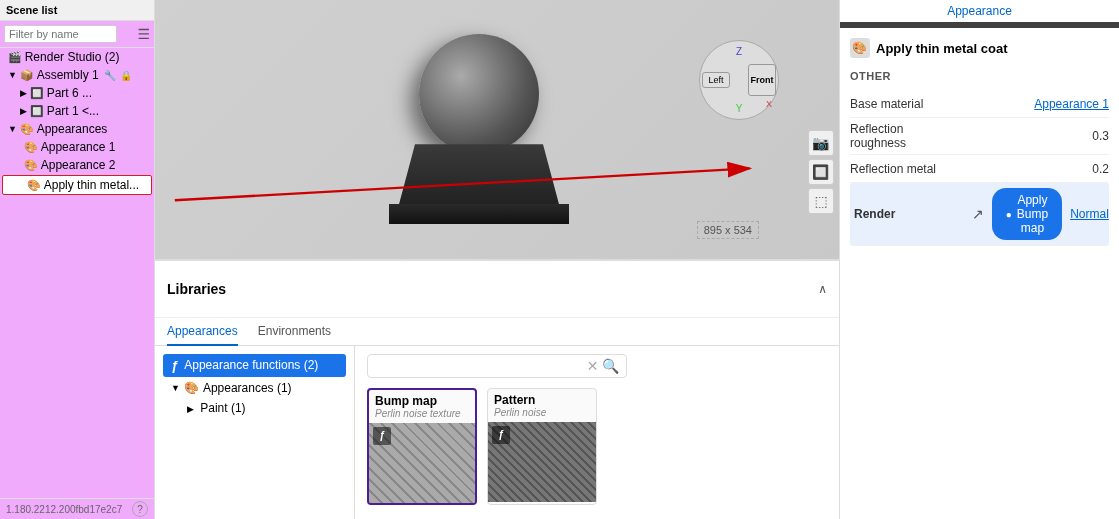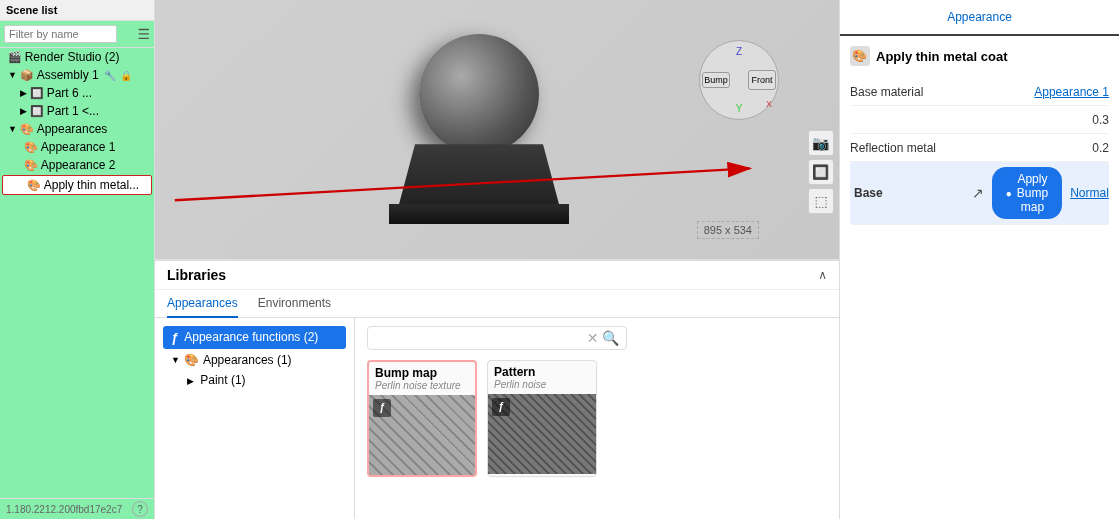--- a/index.html
+++ b/index.html
@@ -2,21 +2,21 @@
 <html><head>
   <meta charset="utf-8">
   <style>
     * { box-sizing: border-box; margin: 0; padding: 0; }
     body { font-family: -apple-system, BlinkMacSystemFont, 'Segoe UI', Arial, sans-serif; font-size: 12px; background: #f0f0f0; overflow: hidden; width: 1119px; height: 519px; }
 
     
     .main-container { display: flex; width: 1119px; height: 519px; }
 
     
-    .sidebar { width: 155px; background: #86efac; border-right: 1px solid #ddd; display: flex; flex-direction: column; height: 100%; flex-shrink: 0; }
+    .sidebar { width: 155px; background: #f0abfc; border-right: 1px solid #ddd; display: flex; flex-direction: column; height: 100%; flex-shrink: 0; }
     .sidebar-header { padding: 4px 6px; font-size: 11px; font-weight: 600; border-bottom: 1px solid #ddd; background: #f0f0f0; }
     .sidebar-filter { display: flex; align-items: center; padding: 4px; border-bottom: 1px solid #ddd; gap: 20px; }
     .sidebar-filter input { flex: 1; border: 1px solid #ccc; border-radius: 2px; padding: 2px 4px; font-size: 11px; outline: none; }
     .sidebar-tree { flex: 1; overflow-y: auto; font-size: 12px; }
     .tree-item { padding: 2px 4px; cursor: pointer; display: flex; align-items: center; gap: 2px; white-space: nowrap; }
     .status-bar { padding: 2px 6px; font-size: 10px; color: #666; border-top: 1px solid #ddd; display: flex; justify-content: space-between; align-items: center; }
 
     
     .viewport { flex: 1; background: #e8e8e8; position: relative; overflow: hidden; }
     .viewport-bg { width: 100%; height: 100%; background: linear-gradient(135deg, #d0d0d0 0%, #c8c8c8 100%); position: relative; }
@@ -28,70 +28,70 @@
     .pedestal-base { width: 180px; height: 20px; background: linear-gradient(to bottom, #2a2a2a, #111); margin: 0 auto; }
 
     
     .gizmo { position: absolute; top: 40px; right: 60px; width: 80px; height: 80px; }
     .gizmo-circle { width: 80px; height: 80px; border-radius: 50%; border: 1px solid #aaa; background: rgba(240,240,240,0.5); position: relative; display: flex; align-items: center; justify-content: center; }
     .gizmo-label { position: absolute; font-size: 10px; color: #555; }
     .gizmo-y { bottom: 5px; left: 50%; transform: translateX(-50%); color: #44cc44; }
     .gizmo-z { top: 5px; left: 50%; transform: translateX(-50%); color: #4444cc; }
     .gizmo-face { position: absolute; background: #e0e0e0; border: 1px solid #999; border-radius: 3px; font-size: 10px; display: flex; align-items: center; justify-content: center; }
     .gizmo-left { width: 28px; height: 16px; left: 5px; top: 50%; transform: translateY(-50%); }
-    .gizmo-front { width: 28px; height: 20px; right: 5px; top: 50%; transform: translateY(-50%); }
+    .gizmo-front { width: 28px; height: 32px; right: 5px; top: 50%; transform: translateY(-50%); font-weight: bold; }
 
     
     .viewport-toolbar { position: absolute; right: 5px; top: 130px; display: flex; flex-direction: column; gap: 3px; }
     .vp-tool-btn { width: 26px; height: 26px; background: #f0f0f0; border: 1px solid #ccc; border-radius: 3px; display: flex; align-items: center; justify-content: center; cursor: pointer; font-size: 14px; color: #555; }
 
     
     .coords-bar { position: absolute; bottom: 20px; right: 80px; font-size: 11px; color: #555; border: 1px dashed #aaa; padding: 2px 6px; }
 
     
     .arrow-overlay { position: absolute; top: 0; left: 0; width: 100%; height: 100%; pointer-events: none; }
 
     
     .right-panel { width: 280px; background: #fff; border-left: 1px solid #ddd; display: flex; flex-direction: column; flex-shrink: 0; }
     .panel-tabs { display: flex; border-bottom: 2px solid #eee; }
-    .panel-tab { flex: 1; text-align: center; padding: 10px; font-size: 12px; cursor: pointer; color: #0066cc; border-bottom: 2px solid #404040; margin-bottom: -2px; }
+    .panel-tab { flex: 1; text-align: center; padding: 4px; font-size: 12px; cursor: pointer; color: #0066cc; border-bottom: 6px solid #404040; margin-bottom: -2px; }
     .panel-content { flex: 1; padding: 10px; overflow-y: auto; }
     .panel-title { display: flex; align-items: center; gap: 6px; margin-bottom: 12px; }
     .panel-title-icon { width: 20px; height: 20px; background: #ddd; border-radius: 3px; display: flex; align-items: center; justify-content: center; font-size: 12px; }
     .panel-title-text { font-size: 13px; font-weight: 600; }
     .section-header { font-size: 11px; font-weight: 600; color: #555; margin-bottom: 8px; text-transform: uppercase; letter-spacing: 0.5px; }
     .prop-row { display: flex; align-items: center; padding: 4px 0; border-bottom: 1px solid #f0f0f0; min-height: 28px; }
     .prop-label { width: 110px; font-size: 12px; color: #333; flex-shrink: 0; }
     .prop-value { flex: 1; font-size: 12px; color: #333; text-align: right; }
     .prop-value-link { color: #0066cc; cursor: pointer; text-decoration: underline; }
     .prop-color-box { width: 60px; height: 18px; background: #fff; border: 1px solid #ccc; display: inline-block; }
     .prop-edit-icon { margin-left: 4px; cursor: pointer; color: #888; font-size: 14px; }
     .prop-row.bumps-row { background: #e8f0fe; border-radius: 3px; }
     .bumps-row .prop-label { font-weight: 600; }
     .apply-bump-btn { background: #1a73e8; color: #fff; border: none; border-radius: 14px; padding: 5px 14px; font-size: 12px; cursor: pointer; display: flex; align-items: center; gap: 5px; }
-    .bottom-header { display: flex; align-items: center; padding: 6px 12px; border-bottom: 1px solid #eee; }
+    .bottom-header { display: flex; align-items: center; padding: 20px 12px; border-bottom: 1px solid #eee; }
     .bottom-title { font-size: 14px; font-weight: 600; flex: 1; }
     .bottom-toggle { cursor: pointer; color: #555; }
     .bottom-tabs { display: flex; border-bottom: 1px solid #ddd; padding: 0 12px; gap: 20px; }
     .bottom-tab { padding: 6px 0; font-size: 12px; cursor: pointer; color: #0066cc; border-bottom: 2px solid #0066cc; margin-bottom: -1px; }
     .bottom-tab.inactive { color: #555; border-bottom: none; }
     .bottom-content { display: flex; flex: 1; overflow: hidden; }
     .bottom-sidebar { width: 200px; border-right: 1px solid #ddd; padding: 8px; }
     .bottom-sidebar-item { padding: 4px 8px; border-radius: 3px; cursor: pointer; font-size: 12px; display: flex; align-items: center; gap: 6px; }
     .bottom-sidebar-item.active { background: #1a73e8; color: #fff; }
     .bottom-sidebar-group { padding: 4px 8px; font-size: 12px; cursor: pointer; display: flex; align-items: center; gap: 4px; }
     .bottom-sidebar-sub { padding: 2px 8px 2px 24px; font-size: 12px; cursor: pointer; }
     .bottom-main { flex: 1; padding: 8px 12px; overflow: hidden; }
     .search-bar { display: flex; align-items: center; margin-bottom: 10px; border: 1px solid #ddd; border-radius: 4px; padding: 3px 6px; gap: 4px; width: 260px; }
     .search-input { border: none; outline: none; flex: 1; font-size: 12px; }
     .search-clear { cursor: pointer; color: #aaa; font-size: 14px; }
     .search-icon { cursor: pointer; color: #555; font-size: 14px; }
     .items-grid { display: flex; gap: 10px; }
     .item-card { width: 110px; border: 1px solid #ddd; border-radius: 4px; overflow: hidden; cursor: pointer; background: #fafafa; }
-    .item-card.selected-card { border: 2px solid #fca5a5; }
+    .item-card.selected-card { border: 2px solid #4c1d95; }
     .item-card-header { padding: 4px 6px; }
     .item-card-name { font-size: 12px; font-weight: 600; }
     .item-card-sub { font-size: 10px; color: #888; font-style: italic; }
     .thumb-placeholder { width: 100%; height: 80px; background: linear-gradient(135deg, #999 0%, #666 100%); position: relative; display: flex; align-items: center; justify-content: center; }
     .thumb-icon { position: absolute; top: 4px; left: 4px; width: 18px; height: 18px; background: rgba(0,0,0,0.5); border-radius: 2px; display: flex; align-items: center; justify-content: center; font-size: 10px; color: #fff; font-style: italic; font-weight: bold; }
     .bump-thumb { background: repeating-linear-gradient(45deg, #888, #888 2px, #aaa 2px, #aaa 8px); }
     .pattern-thumb { background: repeating-linear-gradient(45deg, #555, #555 2px, #777 2px, #777 6px); }
   </style>
 </head>
 <body>
@@ -184,21 +184,21 @@
             <div class="sphere"></div>
             <div class="pedestal"></div>
             <div class="pedestal-base"></div>
           </div>
         </div>
 
         <div class="gizmo">
           <div class="gizmo-circle">
             <span class="gizmo-label gizmo-z">Z</span>
             <span class="gizmo-label gizmo-y">Y</span>
-            <div class="gizmo-face gizmo-left" style="left:2px;top:50%;transform:translateY(-50%);font-size:9px;">Bump</div>
+            <div class="gizmo-face gizmo-left" style="left:2px;top:50%;transform:translateY(-50%);font-size:9px;">Left</div>
             <div class="gizmo-face gizmo-front" style="right:2px;top:50%;transform:translateY(-50%);font-size:9px;">Front</div>
             <span class="gizmo-label" style="right:6px;bottom:10px;color:#cc4444;font-size:9px;">X</span>
           </div>
         </div>
 
         <div class="viewport-toolbar">
           <div class="vp-tool-btn">📷</div>
           <div class="vp-tool-btn">🔲</div>
           <div class="vp-tool-btn">⬚</div>
         </div>
@@ -279,38 +279,40 @@
 
   <div class="right-panel">
     <div class="panel-tabs">
       <div class="panel-tab">Appearance</div>
     </div>
     <div class="panel-content">
       <div class="panel-title">
         <div class="panel-title-icon">🎨</div>
         <div class="panel-title-text">Apply thin metal coat</div>
       </div>
+      <div class="section-header">Other</div>
 
       <div class="prop-row">
         <span class="prop-label">Base material</span>
         <span class="prop-value prop-value-link">Appearance 1</span>
       </div>
 
 
       <div class="prop-row">
+        <span class="prop-label">Reflection roughness</span>
         <span class="prop-value">0.3</span>
       </div>
 
       <div class="prop-row">
         <span class="prop-label">Reflection metal</span>
         <span class="prop-value">0.2</span>
       </div>
 
       <div class="prop-row bumps-row" style="display:flex;align-items:center;padding:5px 4px;gap:8px;">
-        <span class="prop-label" style="font-weight:600;">Base</span>
+        <span class="prop-label" style="font-weight:600;">Render</span>
 
         <span style="font-size:14px;color:#555;">↗</span>
         <button class="apply-bump-btn">
           <span style="font-size:10px;">●</span>
           <span>Apply Bump map</span>
         </button>
         <span class="prop-value-link" style="margin-left:auto;text-decoration:underline;">Normal</span>
       </div>
     </div>
   </div>

